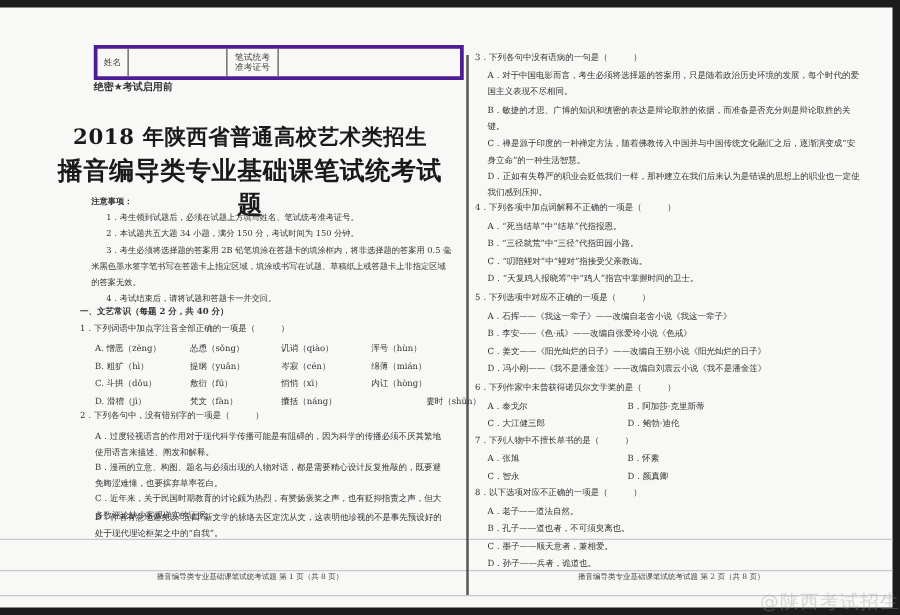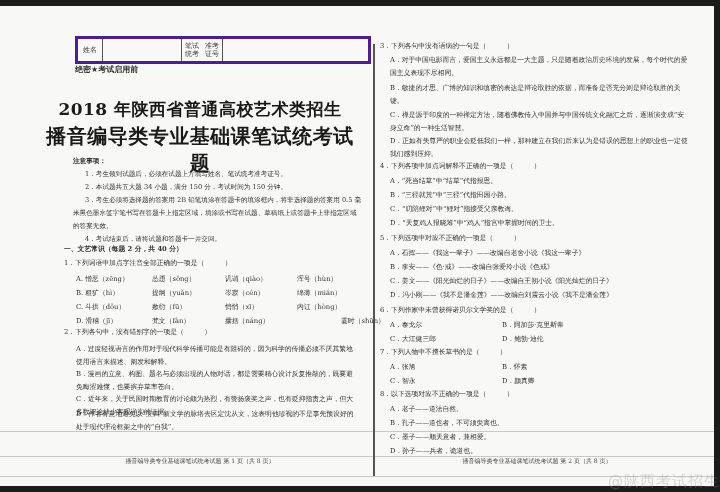--- a/index.html
+++ b/index.html
@@ -40,21 +40,21 @@
 <div class="sheet">
   <div class="fold" style="top:425px;"></div>
   <div class="fold" style="top:450px;"></div>
   <div class="fold" style="top:470px;"></div>
   <div class="vdivider"></div>
 
   <div class="page page-left">
     <div class="idtable">
       <div class="cell" style="width:24px;">姓名</div>
       <div class="cell" style="width:78px;"></div>
-      <div class="cell" style="width:40px; flex-direction:row;">
+      <div class="cell" style="width:40px; flex-direction:column;">
         <span>笔试统考</span>
         <span>准考证号</span>
       </div>
       <div class="cell" style="flex:1;"></div>
     </div>
     <div class="secret">绝密★考试启用前</div>
 
     <div class="title title1">2018 年陕西省普通高校艺术类招生</div>
     <div class="title title2">播音编导类专业基础课笔试统考试题</div>
 
@@ -91,21 +91,21 @@
     <div class="opt wrap" style="left:36px; top:362px; width:278px; line-height:13px;">B．漫画的立意、构图、题名与必须出现的人物对话，都是需要精心设计反复推敲的，既要避免晦涩难懂，也要摈弃草率苍白。</div>
     <div class="opt wrap" style="left:36px; top:387px; width:278px; line-height:13px;">C．近年来，关于民国时期教育的讨论颇为热烈，有赞扬褒奖之声，也有贬抑指责之声，但大多数评论缺少客观详实的证据。</div>
     <div class="opt wrap" style="left:36px; top:402px; width:278px; line-height:13px;">D．作者有意地避免以“五四”新文学的脉络去区定沈从文，这表明他珍视的不是事先预设好的处于现代理论框架之中的“自我”。</div>
 
     <div class="footer" style="left:0; width:320px; top:451px;">播音编导类专业基础课笔试统考试题 第 1 页（共 8 页）</div>
   </div>
 
   <div class="page page-right">
 
     <div class="q" style="left:8px; top:34px;">3．下列各句中没有语病的一句是（　　　）</div>
-    <div class="opt wrap" style="left:18px; top:48px; width:300px; line-height:13px;">A．对于中国电影而言，爱国主义永远都是一大主题，只是随着政治历史环境的发展，每个时代的爱国主义表现不尽相同。</div>
+    <div class="opt wrap" style="left:18px; top:48px; width:300px; line-height:13px;">A．对于中国电影而言，考生必须将选择题的答案用，只是随着政治历史环境的发展，每个时代的爱国主义表现不尽相同。</div>
     <div class="opt wrap" style="left:18px; top:76px; width:300px; line-height:13px;">B．敏捷的才思、广博的知识和缜密的表达是辩论取胜的依据，而准备是否充分则是辩论取胜的关键。</div>
     <div class="opt wrap" style="left:18px; top:103px; width:300px; line-height:13px;">C．禅是源于印度的一种禅定方法，随着佛教传入中国并与中国传统文化融汇之后，逐渐演变成“安身立命”的一种生活智慧。</div>
     <div class="opt wrap" style="left:18px; top:129px; width:300px; line-height:13px;">D．正如有失尊严的职业会贬低我们一样，那种建立在我们后来认为是错误的思想上的职业也一定使我们感到压抑。</div>
 
     <div class="q" style="left:8px; top:154px;">4．下列各项中加点词解释不正确的一项是（　　　）</div>
     <div class="opt" style="left:18px; top:170px;">A．“死当结草”中“结草”代指报恩。</div>
     <div class="opt" style="left:18px; top:184px;">B．“三径就荒”中“三径”代指田园小路。</div>
     <div class="opt" style="left:18px; top:198px;">C．“叨陪鲤对”中“鲤对”指接受父亲教诲。</div>
     <div class="opt" style="left:18px; top:212px;">D．“天复鸡人报晓筹”中“鸡人”指宫中掌握时间的卫士。</div>
 

